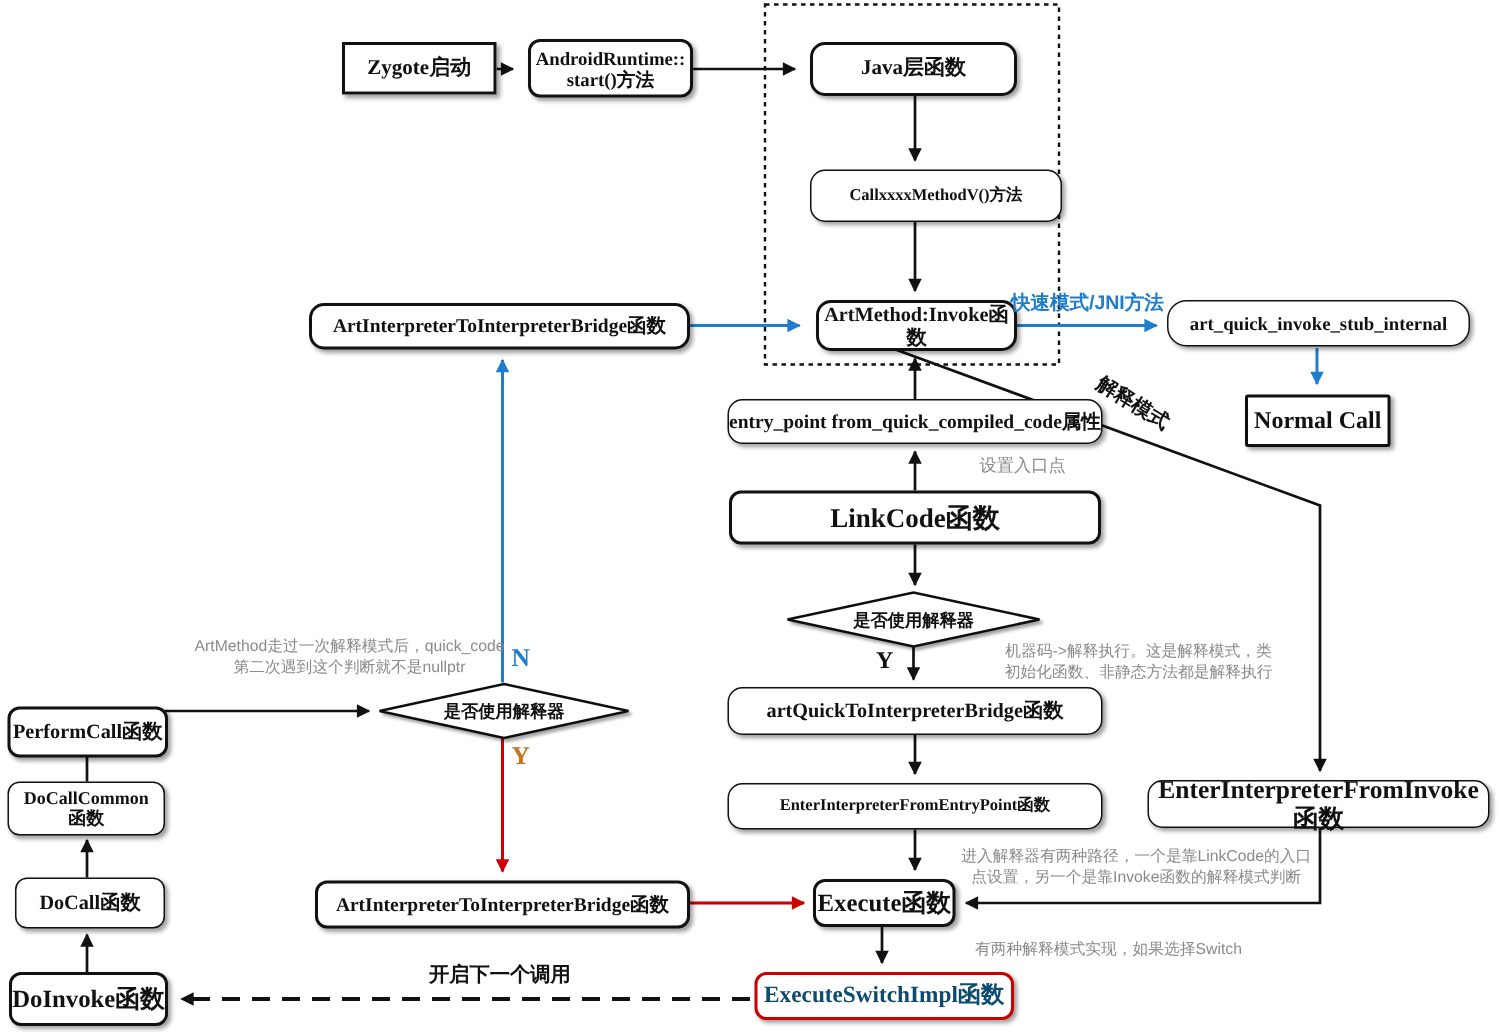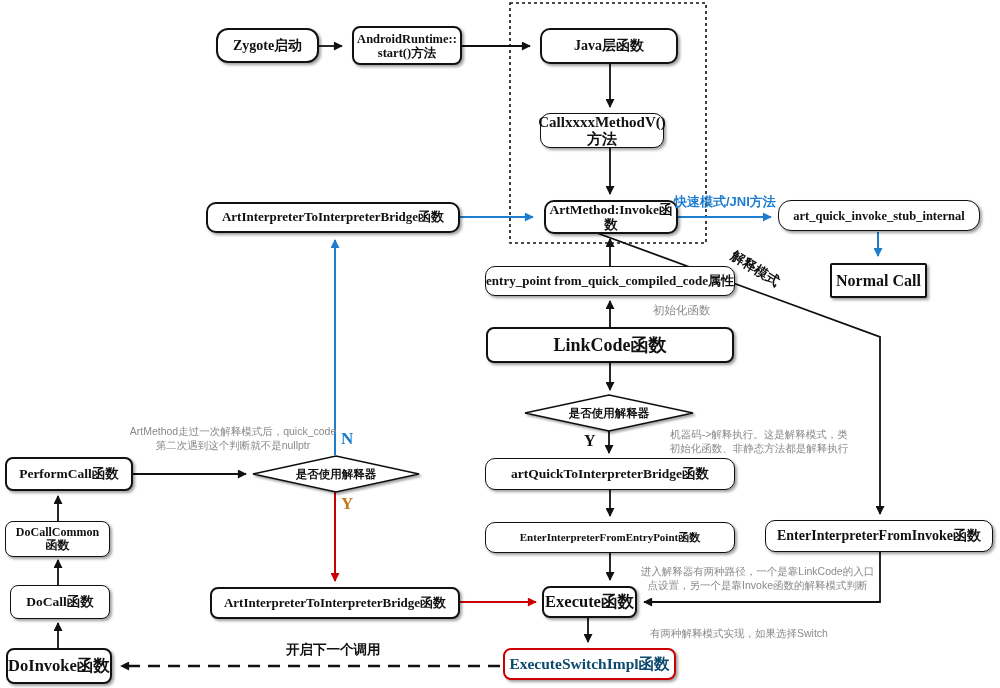--- a/index.html
+++ b/index.html
@@ -76,53 +76,53 @@
 
     <g stroke="#cc0000" stroke-width="2" fill="none">
       <path d="M335,492 L335,581" marker-end="url(#ar)"></path>
       <path d="M460,602 L536,602" marker-end="url(#ar)"></path>
     </g>
 
     <polygon points="525,413 609,395 693,413 609,431" fill="#fff" stroke="#111" stroke-width="1.7" filter="url(#ds)"></polygon>
     <polygon points="253,474 336,456 419,474 336,492" fill="#fff" stroke="#111" stroke-width="1.7" filter="url(#ds)"></polygon>
   </svg>
 
-  <div class="node thick" style="left:216px;top:28px;width:103px;height:35px;font-size:14px;border-radius:12px;">Zygote启动</div>
+  <div class="node thick" style="left:228px;top:28px;width:103px;height:35px;font-size:14px;border-radius:0;">Zygote启动</div>
   <div class="node thick" style="left:352px;top:26px;width:110px;height:39px;font-size:12.5px;border-radius:8px;">AndroidRuntime::
 start()方法</div>
   <div class="node thick" style="left:540px;top:28px;width:138px;height:36px;font-size:14px;">Java层函数</div>
-  <div class="node" style="left:540px;top:113px;width:124px;height:35px;font-size:15px;">CallxxxxMethodV()方法</div>
+  <div class="node" style="left:540px;top:113px;width:168px;height:35px;font-size:11px;">CallxxxxMethodV()方法</div>
   <div class="node" style="left:544px;top:200px;width:134px;height:34px;font-size:13.5px;border-width:2px;">ArtMethod:Invoke函数</div>
   <div class="node thick" style="left:206px;top:202px;width:254px;height:31px;font-size:13px;">ArtInterpreterToInterpreterBridge函数</div>
   <div class="node" style="left:778px;top:200px;width:202px;height:31px;font-size:12.5px;border-width:1.8px;border-radius:13px;">art_quick_invoke_stub_internal</div>
   <div class="node thick rect" style="left:830px;top:263px;width:97px;height:35px;font-size:16px;">Normal Call</div>
   <div class="node" style="left:485px;top:266px;width:250px;height:30px;font-size:13px;">entry_point from_quick_compiled_code属性</div>
   <div class="node thick" style="left:486px;top:327px;width:248px;height:36px;font-size:18px;border-radius:8px;">LinkCode函数</div>
   <div class="node" style="left:485px;top:458px;width:250px;height:32px;font-size:13.5px;">artQuickToInterpreterBridge函数</div>
   <div class="node" style="left:485px;top:522px;width:250px;height:31px;font-size:11px;">EnterInterpreterFromEntryPoint函数</div>
-  <div class="node" style="left:765px;top:520px;width:228px;height:32px;font-size:14px;">EnterInterpreterFromInvoke函数</div>
+  <div class="node" style="left:765px;top:520px;width:228px;height:32px;font-size:17px;">EnterInterpreterFromInvoke函数</div>
   <div class="node thick" style="left:542px;top:586px;width:95px;height:32px;font-size:16.5px;border-radius:8px;">Execute函数</div>
   <div class="node rednode" style="left:503px;top:648px;width:173px;height:32px;font-size:15.5px;border-radius:8px;">ExecuteSwitchImpl函数</div>
   <div class="node" style="left:210px;top:587px;width:250px;height:32px;font-size:13px;border-width:2px;border-radius:8px;">ArtInterpreterToInterpreterBridge函数</div>
-  <div class="node" style="left:5px;top:457px;width:128px;height:34px;font-size:13.5px;border-width:2px;border-radius:8px;">PerformCall函数</div>
+  <div class="node" style="left:5px;top:471px;width:107px;height:34px;font-size:13.5px;border-width:2px;border-radius:8px;">PerformCall函数</div>
   <div class="node" style="left:5px;top:521px;width:105px;height:36px;font-size:12px;border-radius:8px;">DoCallCommon
 函数</div>
   <div class="node" style="left:10px;top:585px;width:100px;height:34px;font-size:13.5px;border-radius:8px;">DoCall函数</div>
   <div class="node thick" style="left:6px;top:648px;width:106px;height:36px;font-size:16.5px;border-radius:8px;text-align:center;">DoInvoke函数</div>
 
   <div class="dtext" style="left:545px;top:406px;width:128px;font-size:11.5px;">是否使用解释器</div>
   <div class="dtext" style="left:272px;top:467px;width:128px;font-size:11.5px;">是否使用解释器</div>
 
   <div class="branch" style="left:584px;top:432px;font-size:16px;color:#111;">Y</div>
   <div class="branch" style="left:341px;top:429px;font-size:17px;color:#1e7ecd;">N</div>
   <div class="branch" style="left:341px;top:494px;font-size:17px;color:#c4761d;">Y</div>
 
   <div class="elabel" style="left:674px;top:193px;font-size:13px;color:#1e7ecd;">快速模式/JNI方法</div>
   <div class="elabel" style="left:737px;top:247px;font-size:13.5px;color:#111;transform:rotate(32deg);transform-origin:left top;">解释模式</div>
-  <div class="elabel" style="left:653px;top:303px;font-size:11.5px;font-weight:normal;color:#8a8a8a;">初始化函数</div>
+  <div class="elabel" style="left:653px;top:303px;font-size:11.5px;font-weight:normal;color:#8a8a8a;">设置入口点</div>
   <div class="elabel" style="left:286px;top:641px;font-size:13.5px;color:#111;">开启下一个调用</div>
 
   <div class="ann" style="left:118px;top:425px;width:230px;">ArtMethod走过一次解释模式后，quick_code
 第二次遇到这个判断就不是nullptr</div>
   <div class="ann" style="left:640px;top:428px;width:238px;">机器码-&gt;解释执行。这是解释模式，类
 初始化函数、非静态方法都是解释执行</div>
   <div class="ann" style="left:640px;top:565px;width:235px;">进入解释器有两种路径，一个是靠LinkCode的入口
 点设置，另一个是靠Invoke函数的解释模式判断</div>
   <div class="ann" style="left:650px;top:627px;width:200px;text-align:left;">有两种解释模式实现，如果选择Switch</div>
 

